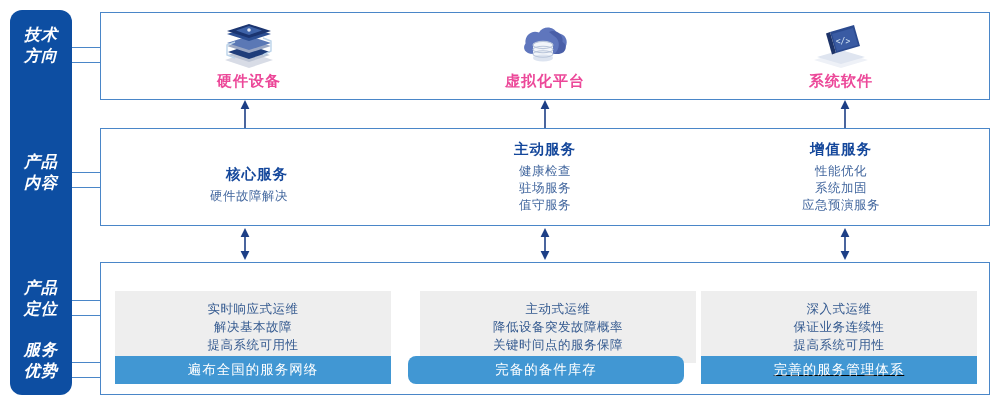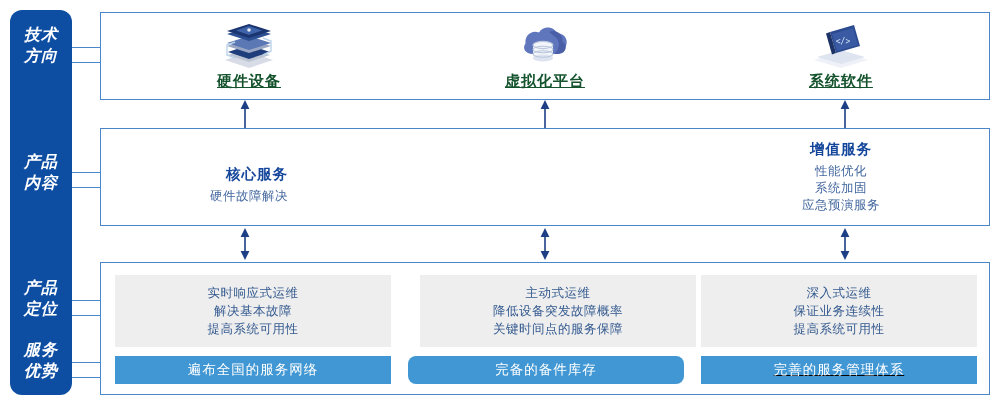--- a/index.html
+++ b/index.html
@@ -50,23 +50,22 @@
 
   
   .col3{position:absolute;top:0;height:100%;display:flex;flex-direction:column;
         align-items:center;justify-content:center;box-sizing:border-box;}
   .c1{left:0;width:33.33%;}
   .c2{left:33.33%;width:33.33%;}
   .c3{left:66.66%;width:33.34%;}
 
   .icon-wrap{height:46px;display:flex;align-items:flex-end;justify-content:center;margin-bottom:4px;}
   .cap{
-    color:#14532d;font-size:15px;font-weight:bold;letter-spacing:1px;
+    color:#ec4899;font-size:15px;font-weight:bold;letter-spacing:1px;
     white-space:nowrap;
-    text-decoration:underline;
   }
 
   
   .mid-col{position:absolute;top:0;height:100%;display:flex;flex-direction:column;
            align-items:center;justify-content:center;}
   .mid-title{
     color:#14479b;font-size:14.5px;font-weight:bold;letter-spacing:1px;
     margin-bottom:4px;white-space:nowrap;
   }
   .mid-line{
@@ -74,21 +73,21 @@
     white-space:nowrap;
   }
   .mc1{left:0;width:33.33%;}
   .mc2{left:33.33%;width:33.33%;}
   .mc3{left:66.66%;width:33.34%;}
   
   .mc1 .mid-stack{transform:translateY(8px);display:flex;flex-direction:column;align-items:flex-end;}
   .mid-stack{display:flex;flex-direction:column;align-items:center;}
 
   
-  .gray-row{position:absolute;left:14px;top:12px;width:862px;height:72px;border-radius:21px;}
+  .gray-row{position:absolute;left:14px;top:28px;width:862px;height:72px;border-radius:21px;}
   .gray-box{
     position:absolute;top:0;height:72px;background:#eeeeee;
     display:flex;flex-direction:column;align-items:center;justify-content:center;
     box-sizing:border-box;
   }
   .gb1{left:0;width:276px;}
   .gb2{left:293px;width:276px;margin-left:12px;}
   .gb3{left:586px;width:276px;}
   .gray-line{color:#33598f;font-size:12.5px;line-height:18px;letter-spacing:.5px;white-space:nowrap;}
 
@@ -222,20 +221,28 @@
 
   <div class="panel panel-mid">
 
     <div class="mid-col mc1">
       <div class="mid-stack">
         <div class="mid-title">核心服务</div>
         <div class="mid-line">硬件故障解决</div>
       </div>
     </div>
 
+    <div class="mid-col mc2">
+      <div class="mid-stack">
+        <div class="mid-title">主动服务</div>
+        <div class="mid-line">健康检查</div>
+        <div class="mid-line">驻场服务</div>
+        <div class="mid-line">值守服务</div>
+      </div>
+    </div>
 
     <div class="mid-col mc3">
       <div class="mid-stack">
         <div class="mid-title">增值服务</div>
         <div class="mid-line">性能优化</div>
         <div class="mid-line">系统加固</div>
         <div class="mid-line">应急预演服务</div>
       </div>
     </div>
   </div>

